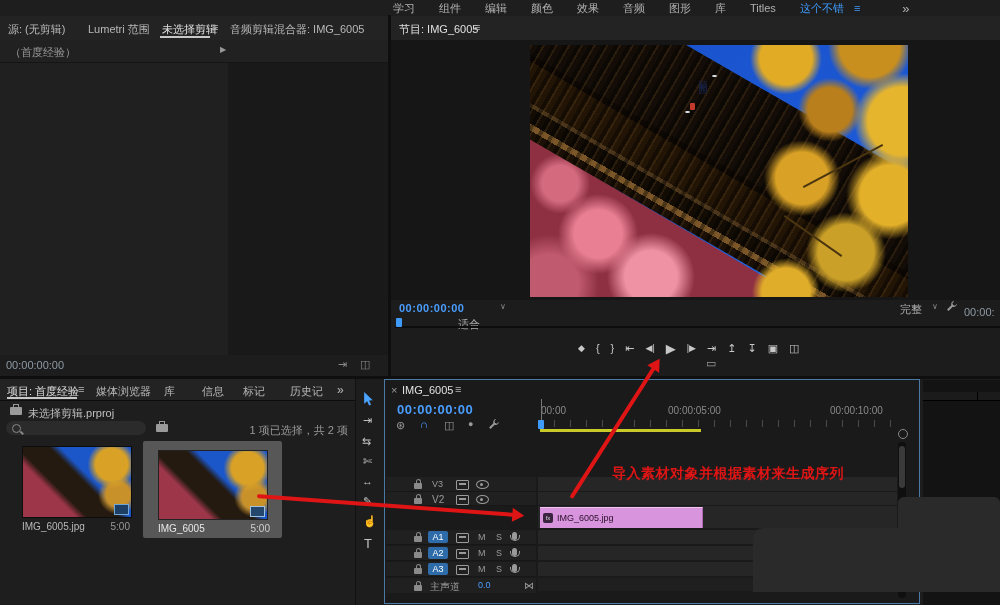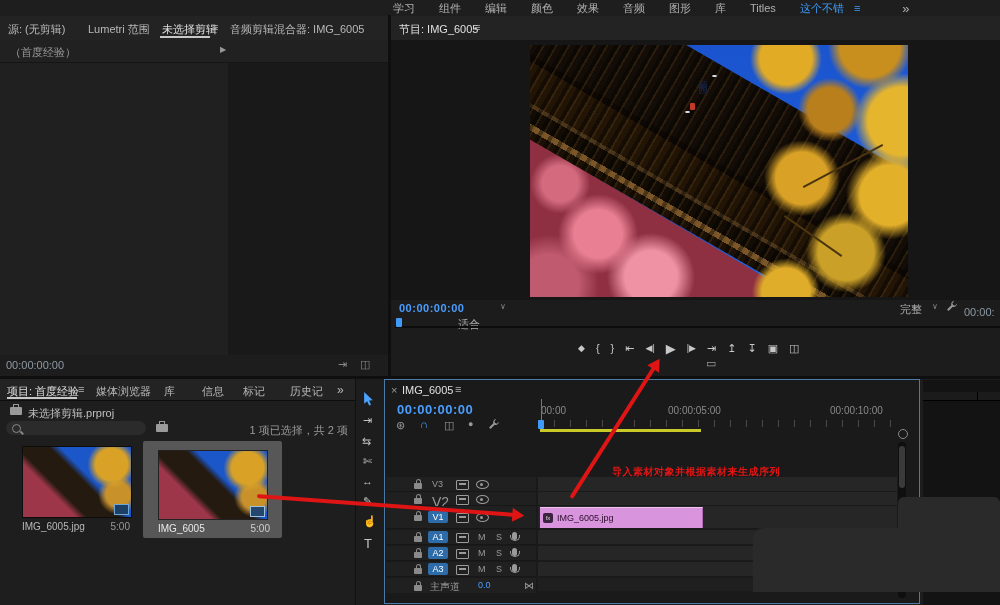--- a/index.html
+++ b/index.html
@@ -240,29 +240,23 @@
   </div>
 
   <div class="hdr-row" style="left:386px;top:477px;width:150px;height:14px;">
     <span class="i-lock" style="left:28px;top:6px;"></span>
     <span class="s" style="left:46px;top:2px;color:#999;font-size:9px;">V3</span>
     <span class="i-mon" style="left:70px;top:3px;"></span>
     <span class="i-eye" style="left:90px;top:3px;"></span>
   </div>
   <div class="hdr-row" style="left:386px;top:492px;width:150px;height:13px;">
     <span class="i-lock" style="left:28px;top:6px;"></span>
-    <span class="s" style="left:46px;top:2px;color:#999;font-size:14px;">V2</span>
+    <span class="s" style="left:46px;top:2px;color:#999;font-size:10px;">V2</span>
     <span class="i-mon" style="left:70px;top:3px;"></span>
     <span class="i-eye" style="left:90px;top:3px;"></span>
-  </div>
-  <div class="hdr-row" style="left:386px;top:506px;width:150px;height:22px;">
-    <span class="i-lock" style="left:28px;top:9px;"></span>
-    <span class="trackbox" style="left:42px;top:5px;background:#2d6ca8;">V1</span>
-    <span class="i-mon" style="left:70px;top:7px;"></span>
-    <span class="i-eye" style="left:90px;top:7px;"></span>
   </div>
   <div class="hdr-row" style="left:386px;top:530px;width:150px;height:14px;">
     <span class="i-lock" style="left:28px;top:6px;"></span>
     <span class="trackbox" style="left:42px;top:1px;background:#2d6ca8;">A1</span>
     <span class="i-mon" style="left:70px;top:3px;"></span>
     <span class="s" style="left:92px;top:2px;color:#999;font-size:9px;">M</span>
     <span class="s" style="left:110px;top:2px;color:#999;font-size:9px;">S</span>
     <span class="i-mic" style="left:126px;top:2px;"></span>
   </div>
   <div class="hdr-row" style="left:386px;top:546px;width:150px;height:14px;">
@@ -292,17 +286,17 @@
     <div class="abs" style="left:1px;top:4px;width:6px;height:42px;background:#3a3a3a;border-radius:3px;"></div>
   </div>
 
   <div class="abs" style="left:923px;top:380px;width:77px;height:225px;background:#131313;"></div>
   <div class="abs" style="left:923px;top:392px;width:77px;height:8px;background:#1b1b1b;border-bottom:1px solid #000;"></div>
   <div class="abs" style="left:977px;top:392px;width:1px;height:8px;background:#000;"></div>
 
   <div class="abs" style="left:898px;top:497px;width:102px;height:95px;background:#2a2a2a;border-radius:6px;z-index:5;"></div>
   <div class="abs" style="left:753px;top:528px;width:247px;height:64px;background:#2a2a2a;border-radius:10px 0 0 0;z-index:5;"></div>
 
-  <span class="s" style="left:612px;top:465px;color:#df1515;font-size:10px;font-weight:bold;letter-spacing:.5px;z-index:20;">导入素材对象并根据素材来生成序列</span>
+  <span class="s" style="left:612px;top:465px;color:#df1515;font-size:14px;font-weight:bold;letter-spacing:.5px;z-index:20;">导入素材对象并根据素材来生成序列</span>
   <div class="arrowline" style="left:257px;top:494px;width:258px;transform:rotate(4.2deg);"></div>
   <div class="arrowline" style="left:571px;top:496px;width:155px;transform:rotate(-57.5deg);"></div>
 
 </div>
 
 </body></html>

